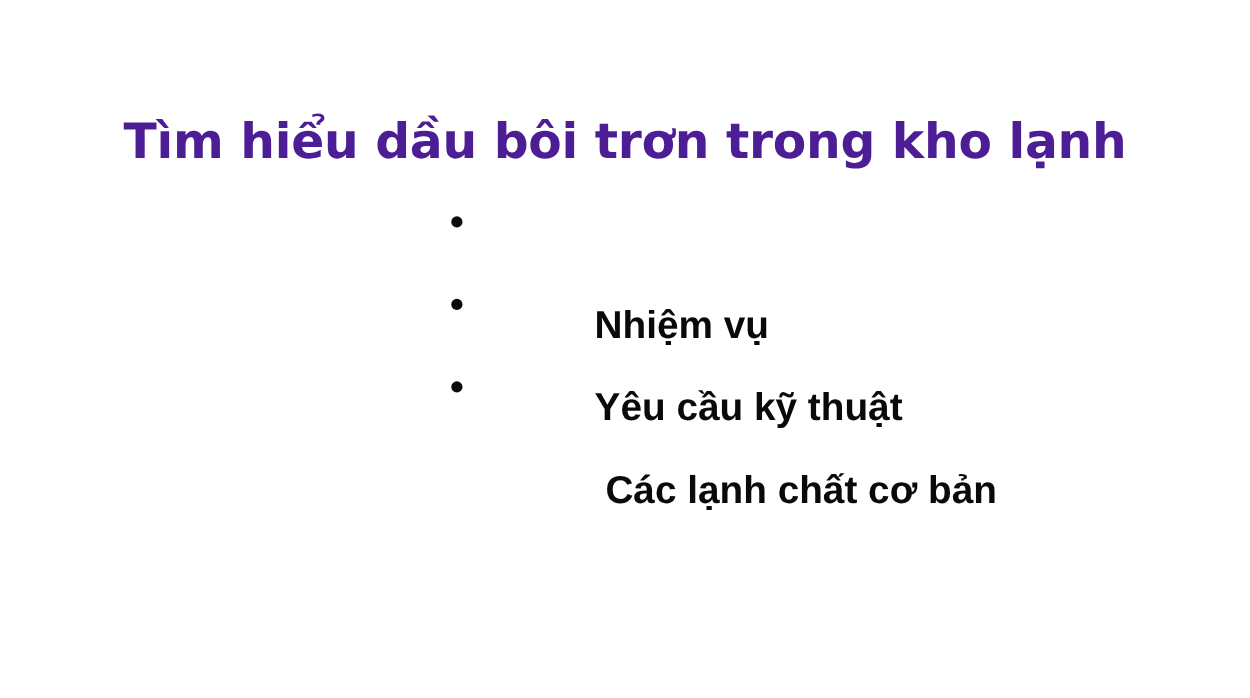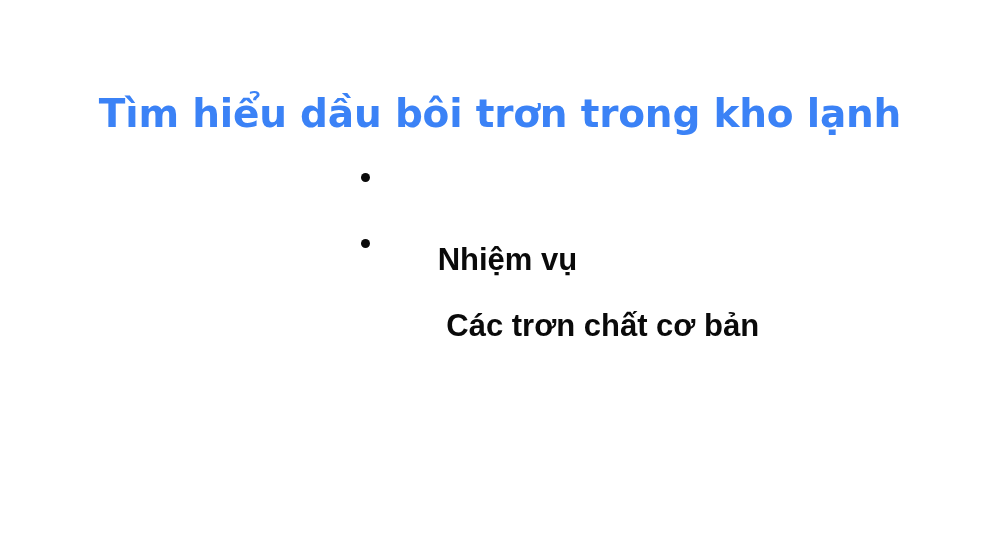--- a/index.html
+++ b/index.html
@@ -26,21 +26,21 @@
     position: absolute;
     left: 0;
     top: 62px;
     width: 1000px;
     text-align: center;
     font-family: "DejaVu Sans", "Liberation Sans", sans-serif;
     font-weight: 700;
     font-size: 39px;
     line-height: 52px;
     letter-spacing: -0.2px;
-    color: #3b82f6;
+    color: #4c1d95;
     white-space: nowrap;
   }
 
   .bullet-list {
     position: absolute;
     left: 355px;
     top: 160px;
     width: 600px;
     margin: 0;
     padding: 0;
@@ -66,38 +66,43 @@
     top: 13px;
     width: 9px;
     height: 9px;
     border-radius: 50%;
     background: #0a0a0a;
   }
 
   .bullet-text {
     display: inline-block;
     vertical-align: top;
+    margin-left: 38px;
   }
 </style>
 </head>
 <body>
 
 <div class="slide">
 
   <h1 class="slide-title">Tìm hiểu dầu bôi trơn trong kho lạnh</h1>
 
   <ul class="bullet-list">
 
     <li class="bullet-item">
       <span class="bullet-marker"></span>
       <span class="bullet-text">Nhiệm vụ</span>
     </li>
 
+    <li class="bullet-item">
+      <span class="bullet-marker"></span>
+      <span class="bullet-text">Yêu cầu kỹ thuật</span>
+    </li>
 
 
     <li class="bullet-item">
       <span class="bullet-marker"></span>
-      <span class="bullet-text"> Các trơn chất cơ bản</span>
+      <span class="bullet-text"> Các lạnh chất cơ bản</span>
     </li>
 
   </ul>
 
 </div>
 
 </body></html>

